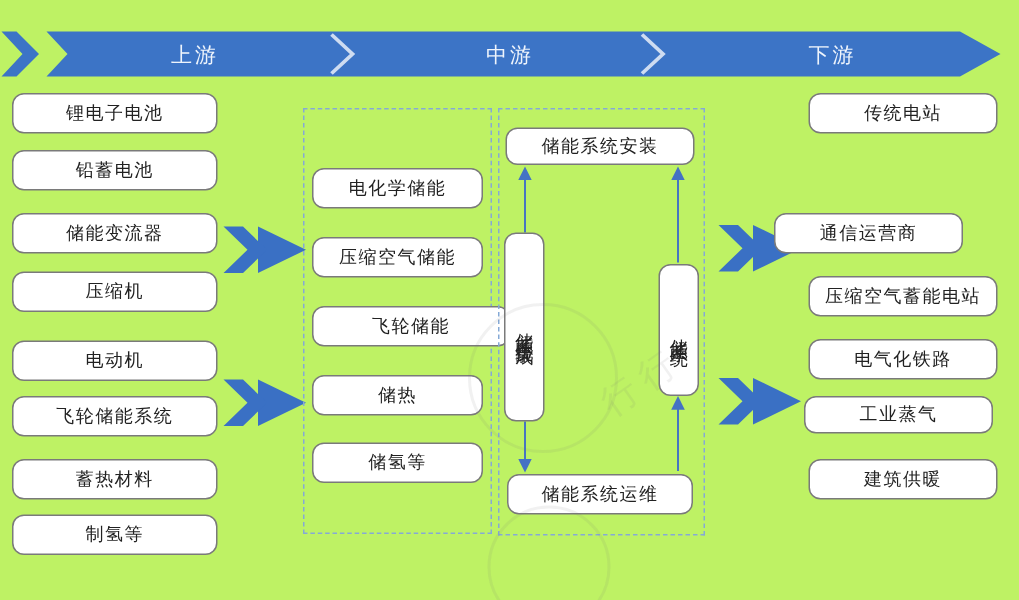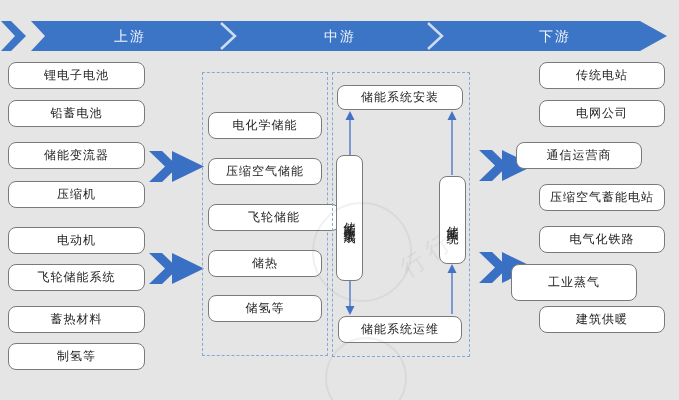--- a/index.html
+++ b/index.html
@@ -1,17 +1,17 @@
 <!DOCTYPE html>
 <html><head>
 <meta charset="utf-8">
 <style>
   html,body{margin:0;padding:0;background:#ffffff;}
   #canvas{
-    position:relative;width:679px;height:400px;background:#e5e5e5;overflow:hidden;
+    position:relative;width:679px;height:400px;background:#bef264;overflow:hidden;
     font-family:"Liberation Sans","DejaVu Sans",sans-serif;color:#222;
   }
   .node{
     position:absolute;box-sizing:border-box;background:#fff;
     border:1.5px solid #7a7a7a;border-radius:8px;
     display:flex;align-items:center;justify-content:center;
     font-size:12px;color:#222;letter-spacing:1px;white-space:nowrap;
   }
   .dashed-box{
     position:absolute;box-sizing:border-box;
@@ -91,24 +91,23 @@
   <div class="node" style="left:208px;top:295px;width:114px;height:27px;">储氢等</div>
   <div class="node" style="left:208px;top:250px;width:114px;height:27px;">储热</div>
 
   <div class="dashed-box" style="left:332px;top:72px;width:138px;height:285px;"></div>
   <div class="node" style="left:337px;top:85px;width:126px;height:25px;">储能系统安装</div>
   <div class="node vnode" style="left:336px;top:155px;width:27px;height:126px;">储能系统集成</div>
   <div class="node vnode" style="left:439px;top:176px;width:27px;height:88px;">储能系统</div>
   <div class="node" style="left:338px;top:316px;width:124px;height:27px;">储能系统运维</div>
 
   <div class="node" style="left:539px;top:62px;width:126px;height:27px;">传统电站</div>
-  <div class="node" style="left:539px;top:100px;width:126px;height:27px;">电网公司</div>
   <div class="node" style="left:516px;top:142px;width:126px;height:27px;">通信运营商</div>
   <div class="node" style="left:539px;top:184px;width:126px;height:27px;">压缩空气蓄能电站</div>
   <div class="node" style="left:539px;top:226px;width:126px;height:27px;">电气化铁路</div>
-  <div class="node" style="left:511px;top:264px;width:126px;height:37px;">工业蒸气</div>
+  <div class="node" style="left:536px;top:264px;width:126px;height:25px;">工业蒸气</div>
   <div class="node" style="left:539px;top:306px;width:126px;height:27px;">建筑供暖</div>
 
   <div class="wm wm-circle" style="left:312px;top:202px;width:96px;height:96px;"></div>
   <div class="wm wm-circle" style="left:325px;top:337px;width:78px;height:78px;"></div>
   <div class="wm wm-text" style="left:398px;top:238px;">行行</div>
 
 </div>
 
 </body></html>

